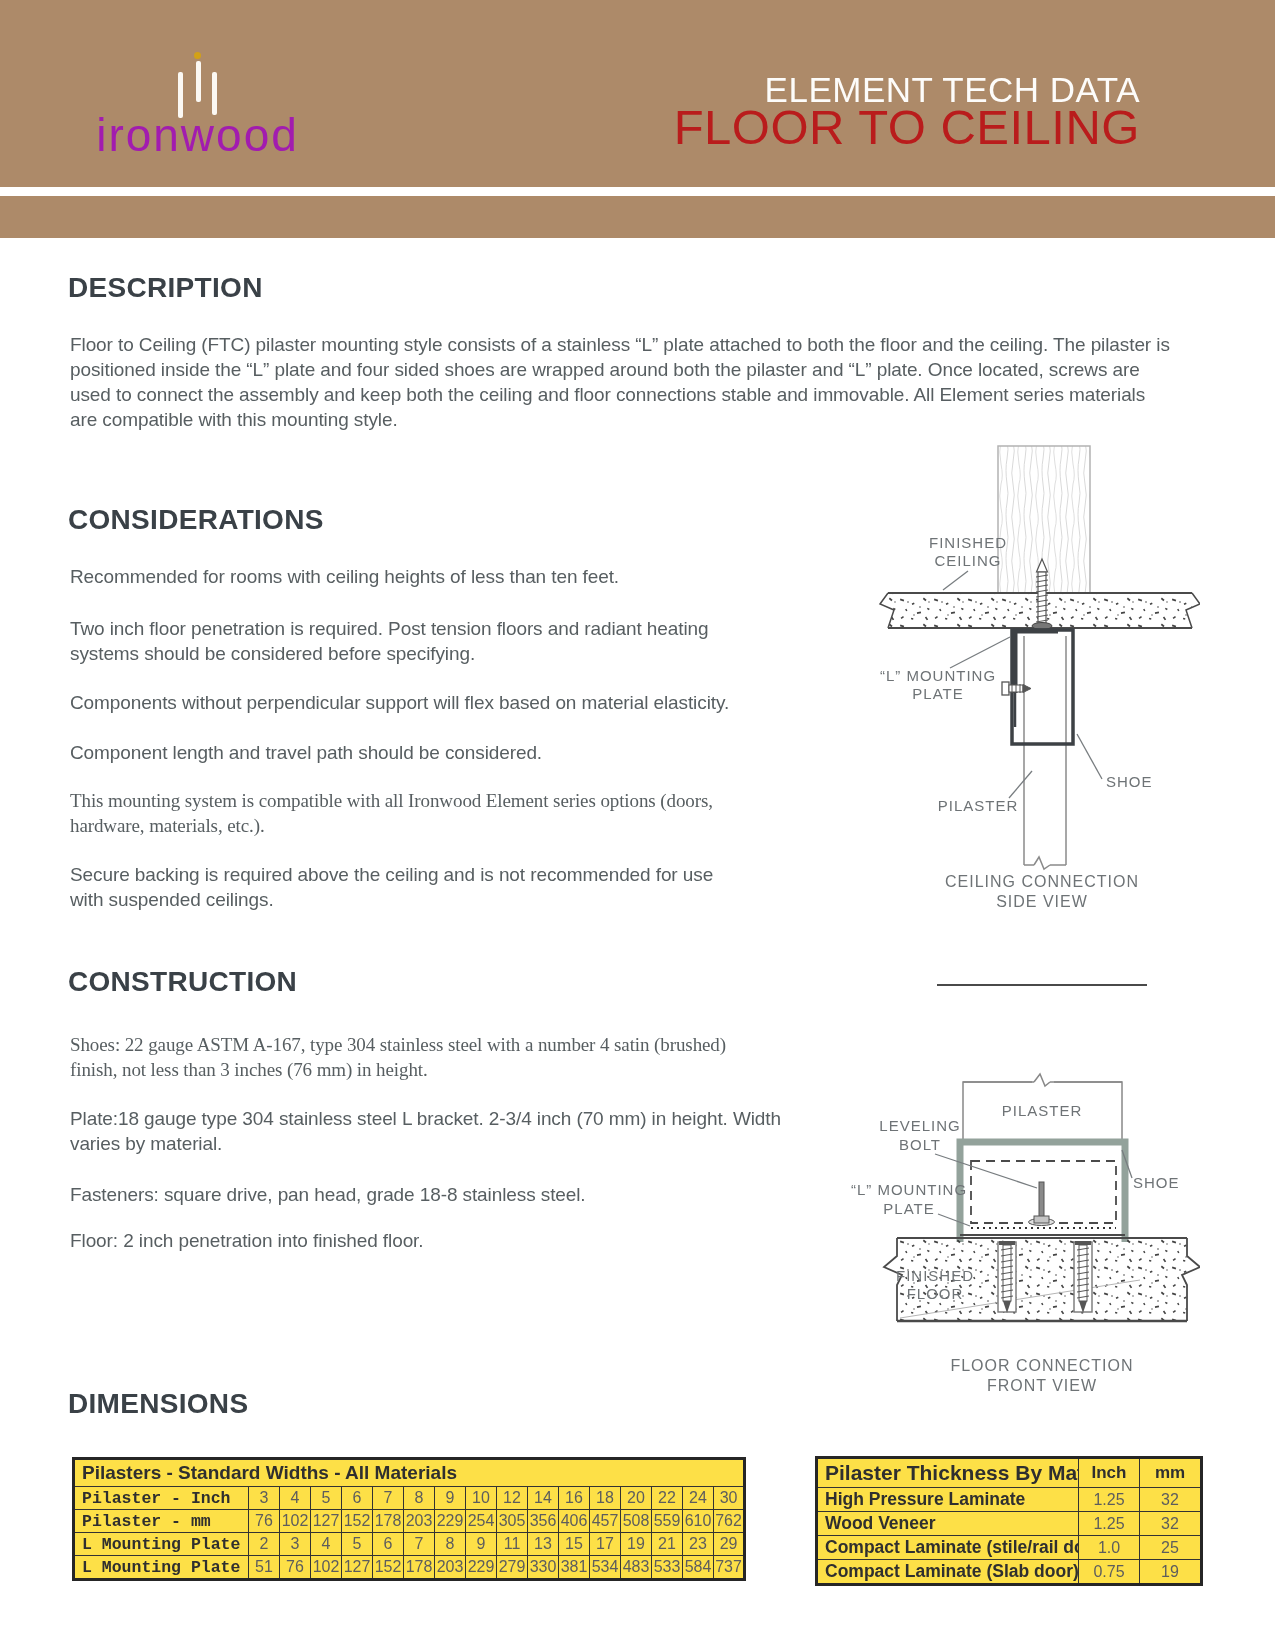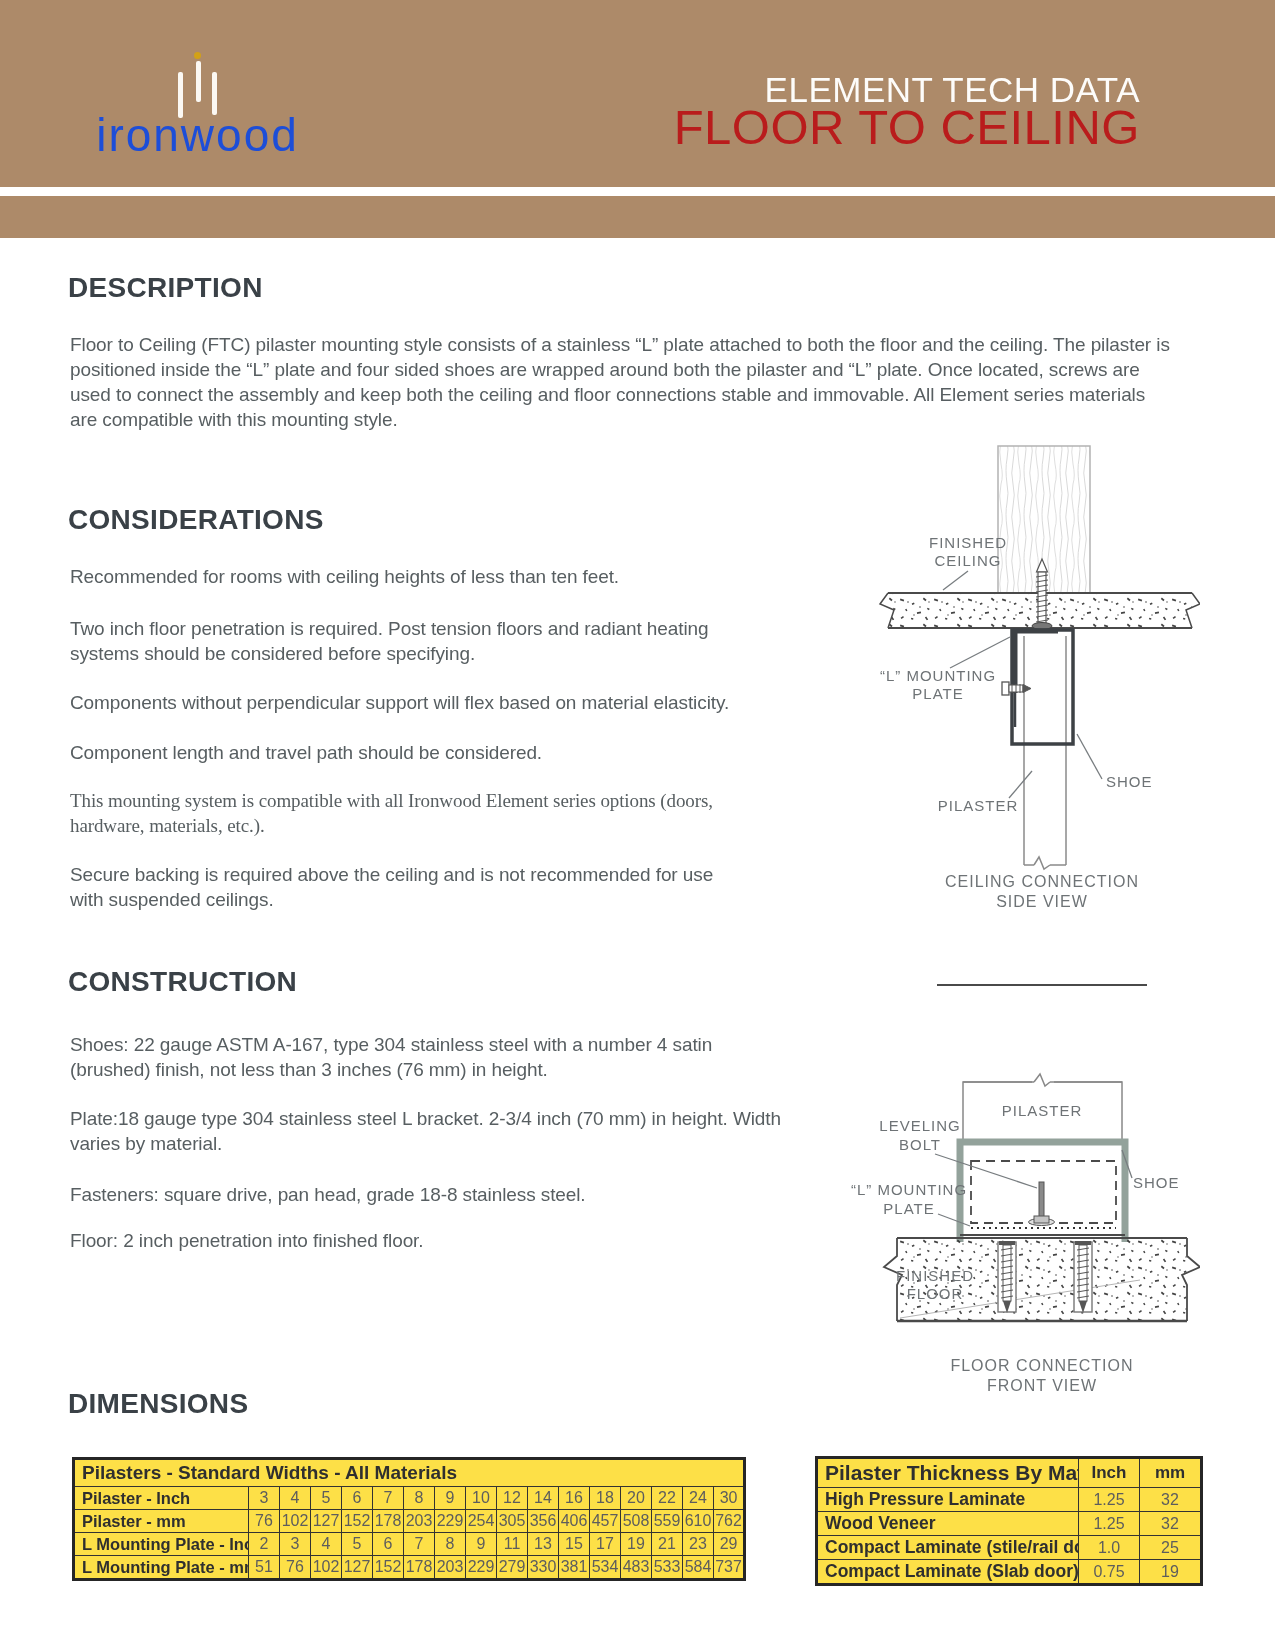--- a/index.html
+++ b/index.html
@@ -5,41 +5,41 @@
   html,body{margin:0;padding:0;background:#ffffff;}
   .page{position:relative;width:1275px;height:1650px;background:#fff;overflow:hidden;
         font-family:"Liberation Sans",sans-serif;}
   
   .hdr-top{position:absolute;left:0;top:0;width:1275px;height:187px;background:#ad8a69;}
   .hdr-bot{position:absolute;left:0;top:196px;width:1275px;height:42px;background:#ad8a69;}
   .logo{position:absolute;left:70px;top:0;width:255px;height:187px;}
   .logo-bar{position:absolute;width:5px;background:#fbf8f3;border-radius:2px;}
   .logo-dot{position:absolute;width:7px;height:7px;border-radius:50%;background:#d2a117;}
   .logo-word{position:absolute;left:0;top:108px;width:255px;text-align:center;
-             font-size:46px;font-weight:400;letter-spacing:2px;color:#1d4ed8;}
+             font-size:46px;font-weight:400;letter-spacing:2px;color:#a21caf;}
   .hdr-kicker{position:absolute;right:135px;top:38px;font-size:35px;font-weight:500;
               color:#fdfcfa;letter-spacing:.5px;white-space:nowrap;margin-top:32px;}
   .hdr-title{position:absolute;right:135px;top:99px;font-size:49px;font-weight:400;
              color:#b91c1c;letter-spacing:.5px;white-space:nowrap;}
   
   .h2{position:absolute;left:68px;font-size:28px;font-weight:700;color:#3a4147;letter-spacing:.3px;}
   .para{position:absolute;left:70px;font-size:19px;line-height:25px;color:#575e61;letter-spacing:-.1px;}
   
   .diagram{position:absolute;}
   .divider{position:absolute;left:937px;top:984px;width:210px;height:2px;background:#4a4a4a;}
   svg text{font-family:"Liberation Sans",sans-serif;}
   .dlabel{font-size:15px;fill:#6e7376;letter-spacing:1px;}
   .dcap{font-size:16px;fill:#6e7376;letter-spacing:1px;}
   
   table{border-collapse:collapse;table-layout:fixed;position:absolute;background:#fde047;}
   .tbl{border:3px solid #262626;}
   .tbl td,.tbl th{border:1.6px solid #333;overflow:hidden;white-space:nowrap;}
   .widths{left:72px;top:1457px;width:672px;}
   .widths .title-cell{font-size:19px;font-weight:700;color:#2f2f2f;text-align:left;padding:2px 0 2px 7px;height:22px;}
-  .widths .lbl{font-size:16.5px;font-weight:700;color:#2f2f2f;text-align:left;padding-left:7px;height:20px;}
+  .widths .lbl{font-size:16.5px;font-weight:700;color:#2f2f2f;text-align:left;padding-left:7px;height:20px;font-family:Liberation Mono, monospace;}
   .widths .val{font-size:16px;color:#5d5d5d;text-align:center;}
   .thick{left:815px;top:1456px;width:385px;}
   .thick .title-cell{font-size:21px;font-weight:700;color:#2f2f2f;text-align:left;padding:2px 0 2px 7px;height:22px;}
   .thick .colhead{font-size:17px;font-weight:700;color:#2f2f2f;text-align:center;}
   .thick .lbl{font-size:17.5px;font-weight:700;color:#2f2f2f;text-align:left;padding-left:7px;height:20px;}
   .thick .val{font-size:16px;color:#5d5d5d;text-align:center;}
 </style>
 </head>
 <body>
 
@@ -62,21 +62,21 @@
 
   <div class="h2" style="top:504px;">CONSIDERATIONS</div>
   <div class="para" style="top:564px;width:700px;">Recommended for rooms with ceiling heights of less than ten feet.</div>
   <div class="para" style="top:616px;width:700px;">Two inch floor penetration is required. Post tension floors and radiant heating systems should be considered before specifying.</div>
   <div class="para" style="top:690px;width:720px;">Components without perpendicular support will flex based on material elasticity.</div>
   <div class="para" style="top:740px;width:700px;">Component length and travel path should be considered.</div>
   <div class="para" style="top:788px;width:700px;font-family:Liberation Serif, serif;">This mounting system is compatible with all Ironwood Element series options (doors, hardware, materials, etc.).</div>
   <div class="para" style="top:862px;width:660px;">Secure backing is required above the ceiling and is not recommended for use with suspended ceilings.</div>
 
   <div class="h2" style="top:966px;">CONSTRUCTION</div>
-  <div class="para" style="top:1032px;width:700px;">Shoes: 22 gauge ASTM A-167, type 304 stainless steel with a number 4 satin (brushed) finish, not less than 3 inches (76 mm) in height.</div>
+  <div class="para" style="top:1032px;width:700px;font-family:Liberation Serif, serif;">Shoes: 22 gauge ASTM A-167, type 304 stainless steel with a number 4 satin (brushed) finish, not less than 3 inches (76 mm) in height.</div>
   <div class="para" style="top:1106px;width:720px;">Plate:18 gauge type 304 stainless steel L bracket. 2-3/4 inch (70 mm) in height. Width varies by material.</div>
   <div class="para" style="top:1182px;width:700px;">Fasteners: square drive, pan head, grade 18-8 stainless steel.</div>
   <div class="para" style="top:1228px;width:700px;">Floor: 2 inch penetration into finished floor.</div>
 
   <div class="h2" style="top:1388px;">DIMENSIONS</div>
 
   <svg class="diagram" style="left:830px;top:440px;" width="370" height="470" viewBox="0 0 370 470">
     <defs>
       <pattern id="speck1" width="34" height="26" patternUnits="userSpaceOnUse">
         <rect x="2" y="3" width="4" height="1.8" fill="#2f2f2f" transform="rotate(18 4 4)"></rect>

